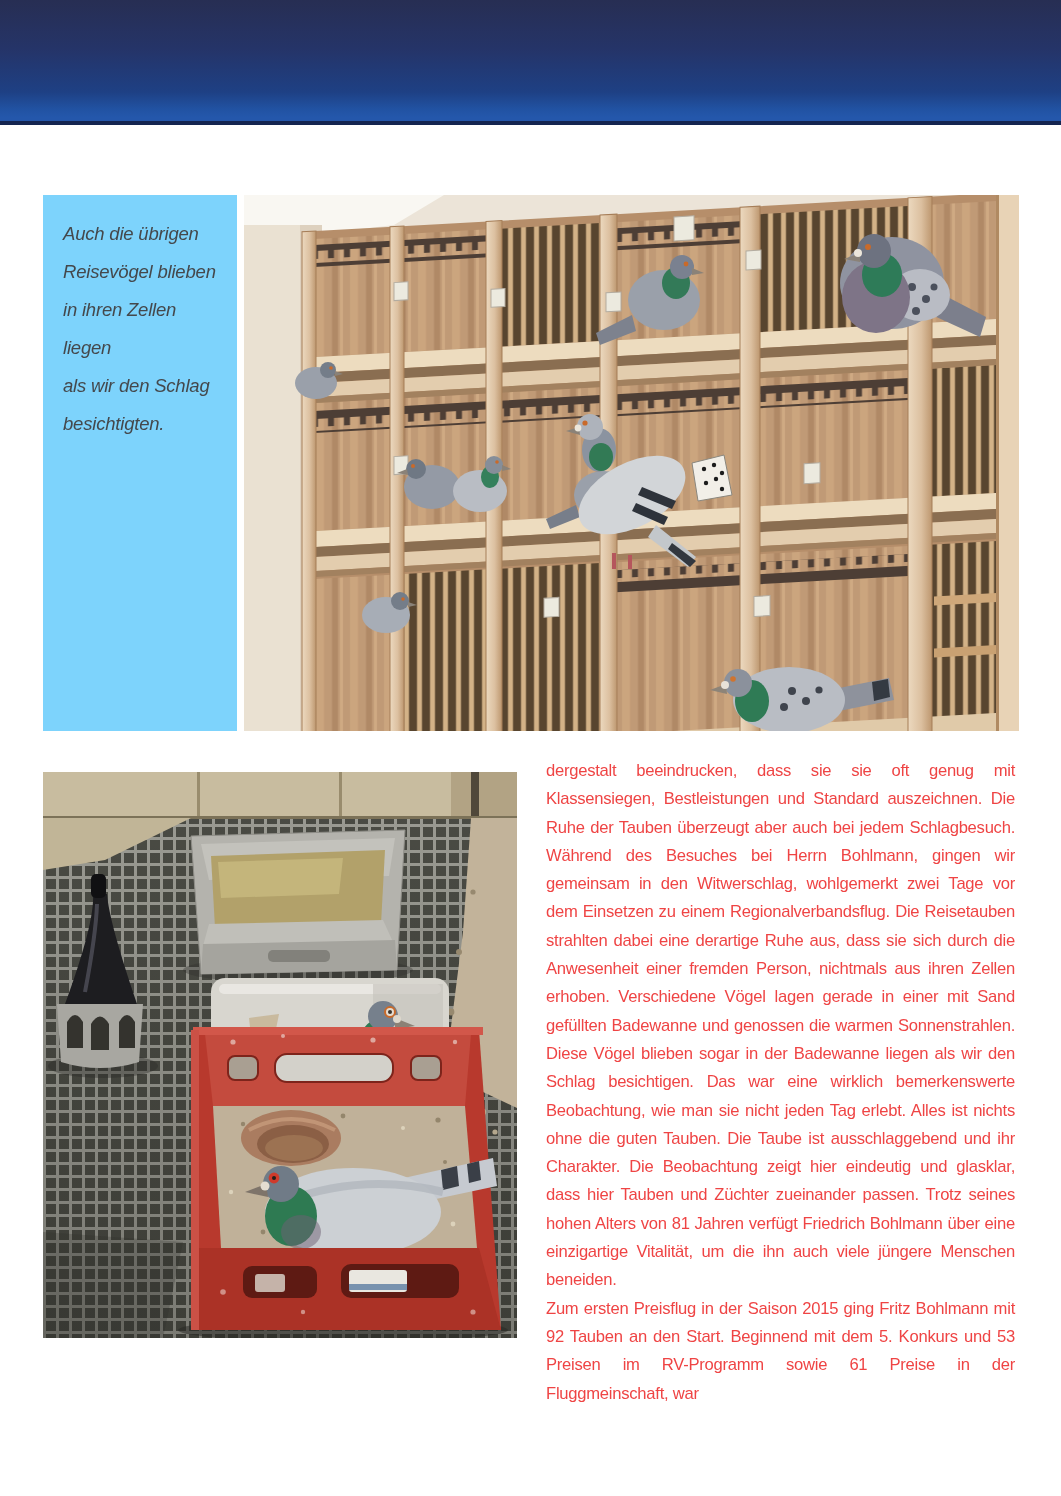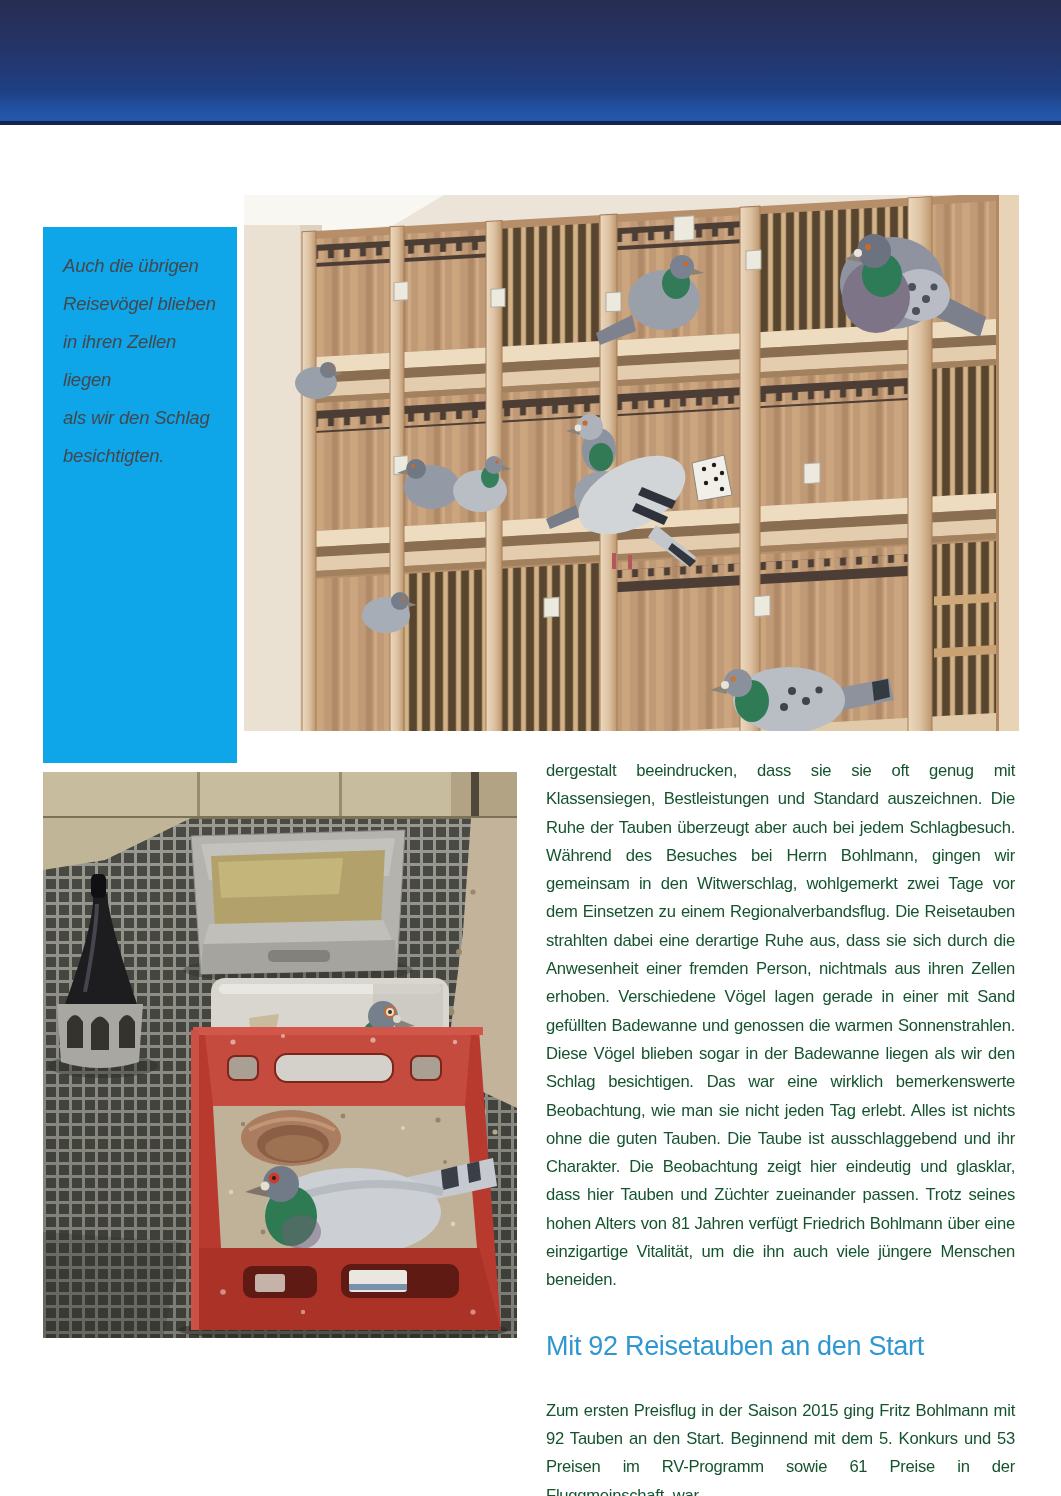--- a/index.html
+++ b/index.html
@@ -3,33 +3,33 @@
 <meta charset="utf-8">
 <style>
   html,body{margin:0;padding:0;background:#ffffff;}
   .page{position:relative;width:1061px;height:1496px;background:#ffffff;overflow:hidden;
         font-family:"Liberation Sans",sans-serif;}
   
   .header-band{position:absolute;left:0;top:0;width:1061px;height:121px;
     background:linear-gradient(180deg,#272e53 0%,#253468 40%,#1e4084 76%,#2152a2 90%,#2457ab 97%,#2457ab 100%);
     border-bottom:4px solid #142550;}
   
-  .caption-box{position:absolute;background:#0ea5e9;box-sizing:border-box;margin-top:32px;}
+  .caption-box{position:absolute;background:#7dd3fc;box-sizing:border-box;}
   .caption-top{left:43px;top:195px;width:194px;height:536px;padding:20px 16px 20px 20px;}
   .caption-text{font-style:italic;font-size:18.5px;line-height:38px;color:#44484c;
     letter-spacing:-0.2px;white-space:pre-line;}
   .caption-bottom{left:43px;top:1343px;width:474px;height:77px;padding:13px 18px;}
   .caption-bottom .caption-text{line-height:36px;}
   .photo{position:absolute;overflow:hidden;}
   .photo-top{left:244px;top:195px;width:775px;height:536px;}
   .photo-bottom{left:43px;top:772px;width:474px;height:566px;}
   .photo svg{display:block;}
   
   .article-col{position:absolute;left:546px;top:757px;width:469px;}
-  .body-text{margin:0;font-size:16.6px;line-height:28.3px;color:#14532d;text-align:justify;
+  .body-text{margin:0;font-size:16.6px;line-height:28.3px;color:#ef4444;text-align:justify;
     letter-spacing:-0.25px;hyphens:auto;-webkit-hyphens:auto;}
   .section-heading{margin:34px 0;font-size:27px;line-height:34px;font-weight:normal;
     color:#2e97d2;letter-spacing:-0.3px;}
 </style>
 </head>
 <body>
 
 <div class="page">
 
   <div class="header-band"></div>
@@ -364,17 +364,16 @@
           <circle cx="430" cy="540" r="2.6" fill="#e9cfc8" opacity=".6"></circle>
         <circle cx="260" cy="540" r="2.2" fill="#e9cfc8" opacity=".6"></circle>
       </g>
       <polygon points="0,460 140,470 120,566 0,566" fill="#2c2c29" opacity=".25"></polygon>
     </svg>
   </div>
 
 
   <div class="article-col">
     <p class="body-text">dergestalt beeindrucken, dass sie sie oft genug mit Klassensiegen, Bestleistungen und Standard auszeichnen. Die Ruhe der Tauben überzeugt aber auch bei jedem Schlagbesuch. Während des Besuches bei Herrn Bohlmann, gingen wir gemeinsam in den Witwerschlag, wohlgemerkt zwei Tage vor dem Einsetzen zu einem Regionalverbandsflug. Die Reisetauben strahlten dabei eine derartige Ruhe aus, dass sie sich durch die Anwesenheit einer fremden Person, nichtmals aus ihren Zellen erhoben. Verschiedene Vögel lagen gerade in einer mit Sand gefüllten Badewanne und genossen die warmen Sonnenstrahlen. Diese Vögel blieben sogar in der Badewanne liegen als wir den Schlag besichtigen. Das war eine wirklich bemerkenswerte Beobachtung, wie man sie nicht jeden Tag erlebt. Alles ist nichts ohne die guten Tauben. Die Taube ist ausschlaggebend und ihr Charakter. Die Beobachtung zeigt hier eindeutig und glasklar, dass hier Tauben und Züchter zueinander passen. Trotz seines hohen Alters von 81 Jahren verfügt Friedrich Bohlmann über eine einzigartige Vitalität, um die ihn auch viele jüngere Menschen beneiden.</p>
-    <h2 class="section-heading">Mit 92 Reisetauben an den Start</h2>
     <p class="body-text">Zum ersten Preisflug in der Saison 2015 ging Fritz Bohlmann mit 92 Tauben an den Start. Beginnend mit dem 5. Konkurs und 53 Preisen im RV-Programm sowie 61 Preise in der Fluggmeinschaft, war</p>
   </div>
 
 </div>
 
 </body></html>

